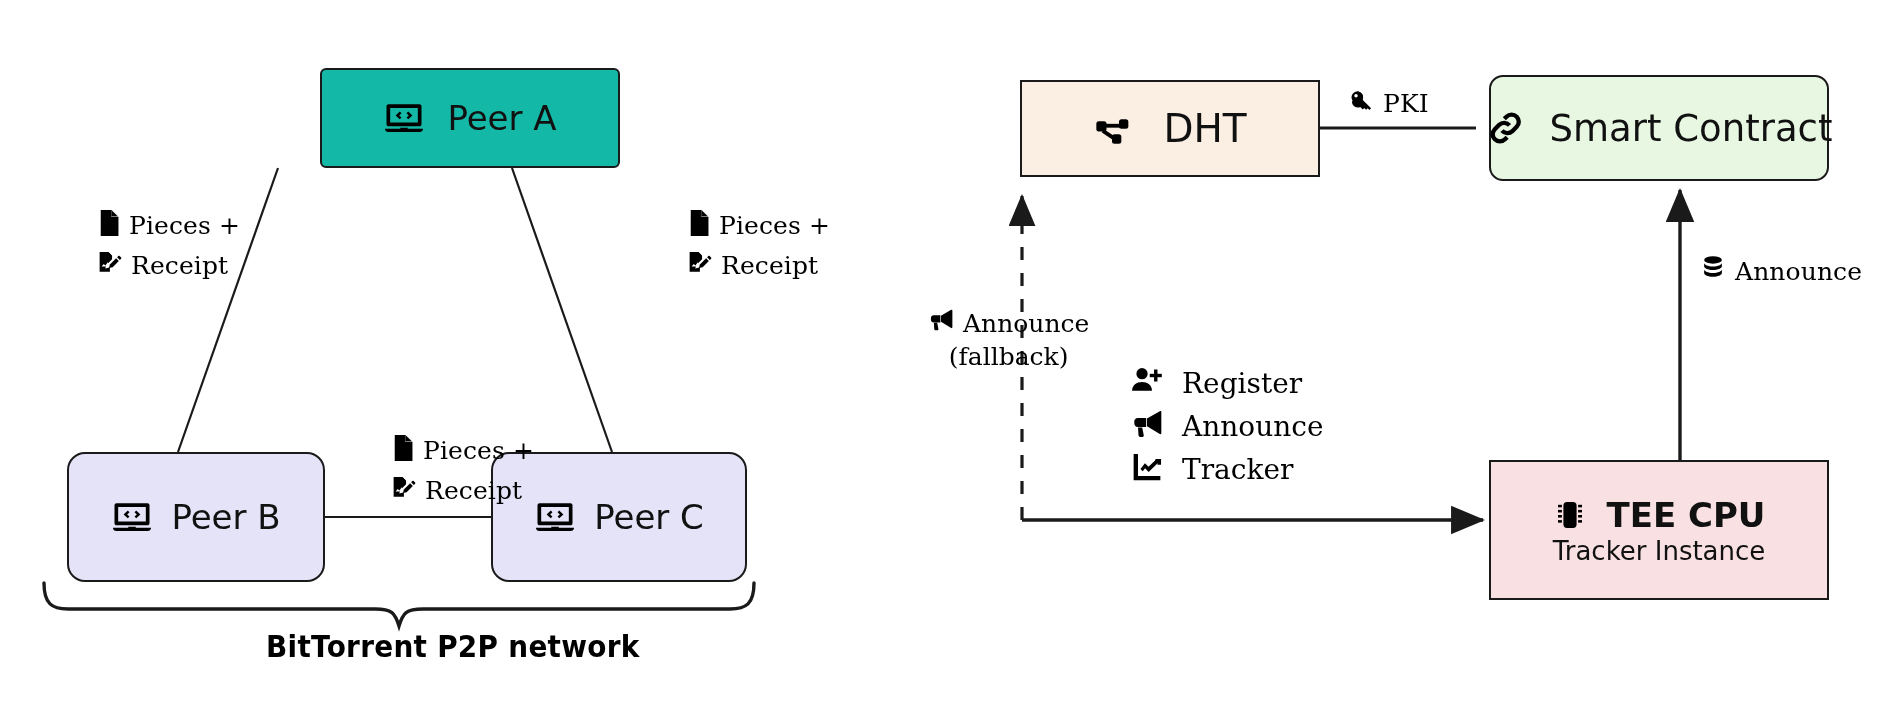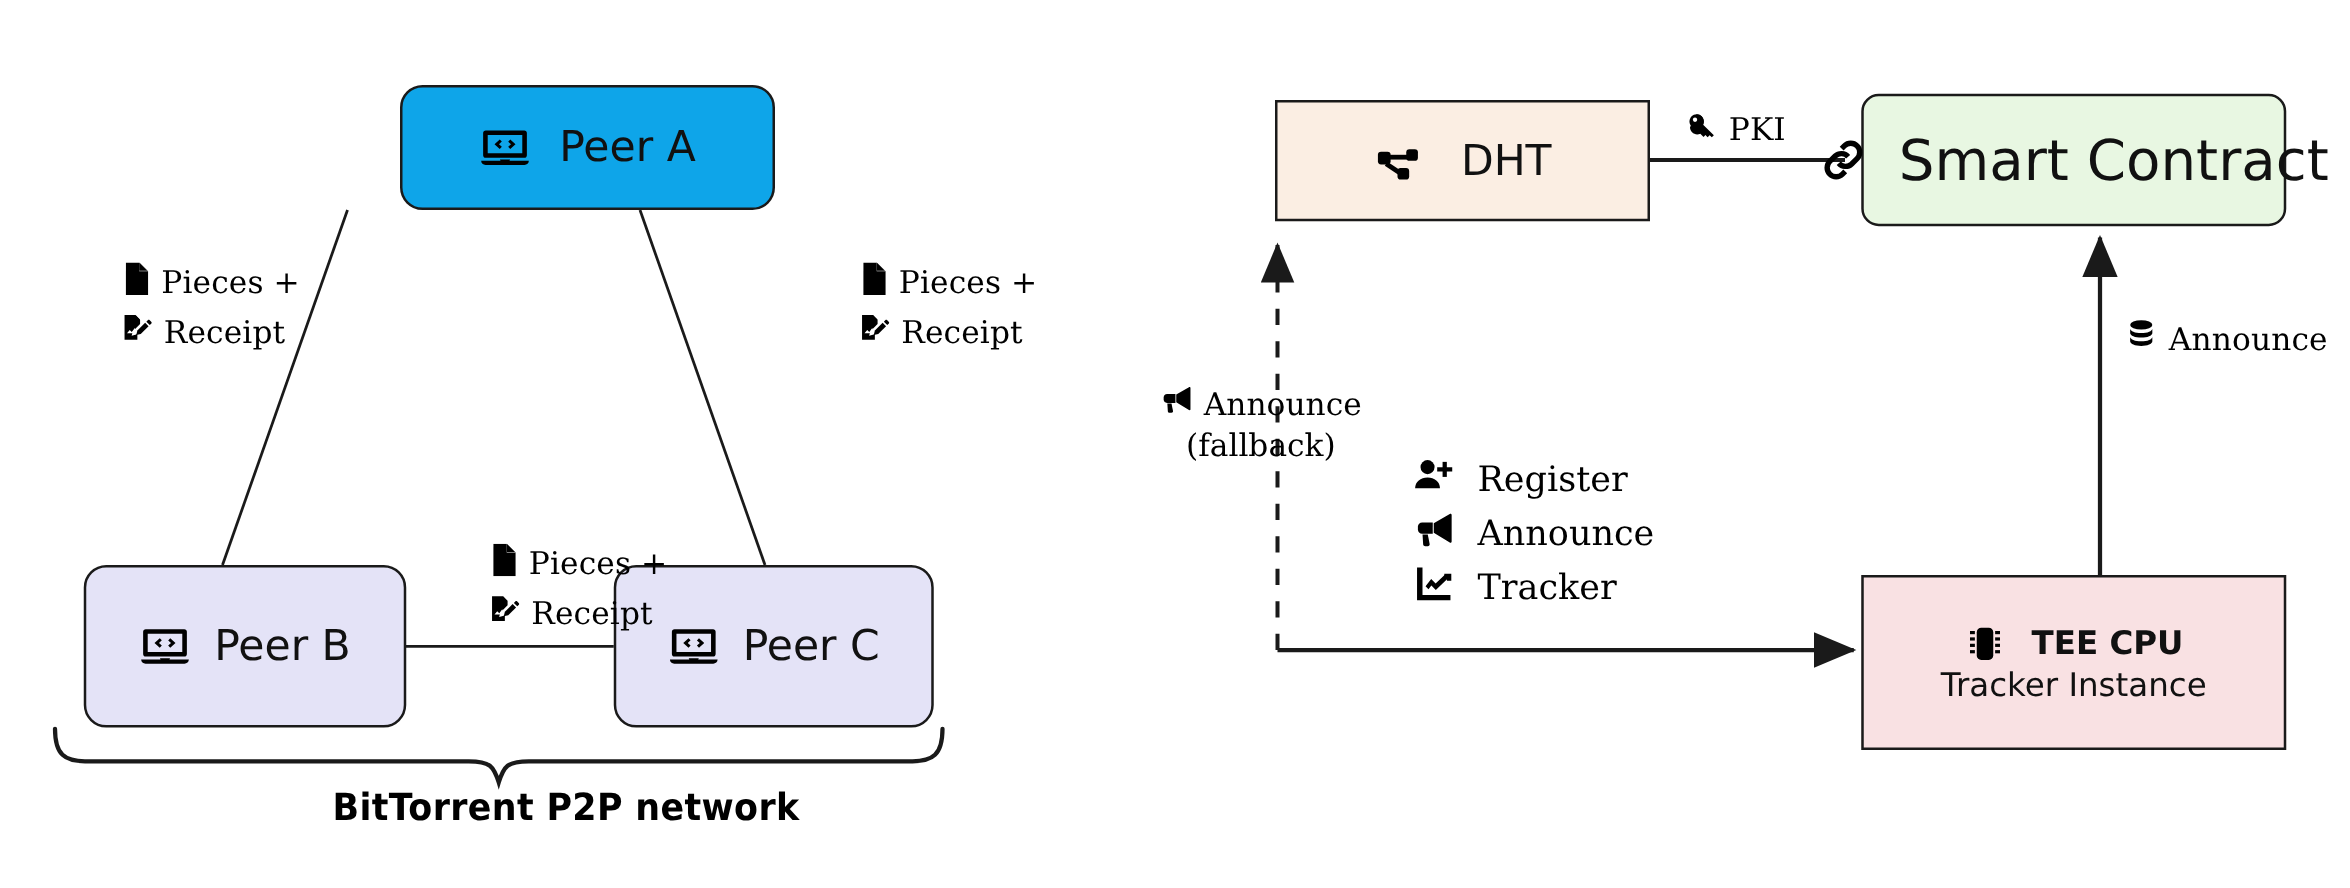--- a/index.html
+++ b/index.html
@@ -51,21 +51,21 @@
 
     <line x1="1476" y1="128" x2="1118" y2="128" stroke="#1a1a1a" stroke-width="3.2" marker-end="url(#ah)"></line>
 
     <line x1="1680" y1="460" x2="1680" y2="190" stroke="#1a1a1a" stroke-width="3.4" marker-end="url(#ah)"></line>
 
     <path d="M1022,520 L1483,520" fill="none" stroke="#1a1a1a" stroke-width="3.4" marker-end="url(#ah)"></path>
 
     <path d="M1022,520 L1022,196" fill="none" stroke="#1a1a1a" stroke-width="3.2" stroke-dasharray="13 13" marker-end="url(#ah)"></path>
   </svg>
 
-  <div class="node" style="left:320px;top:68px;width:300px;height:100px;background:#0ea5e9;border-radius:18px;">
+  <div class="node" style="left:320px;top:68px;width:300px;height:100px;background:#14b8a6;border-radius:6px;">
     <div class="inner">
       <span class="ico">
         <svg width="42" height="42" viewBox="0 0 24 24" fill="#000">
           <path d="M3.2 4.2h17.6c.7 0 1.2.5 1.2 1.2v10.1c0 .7-.5 1.2-1.2 1.2H3.2c-.7 0-1.2-.5-1.2-1.2V5.4c0-.7.5-1.2 1.2-1.2zm.9 2.1v8.3h15.8V6.3H4.1z"></path>
           <path d="M9.6 8.3 7.2 10.5l2.4 2.2.95-1.02-1.3-1.18 1.3-1.2zM14.4 8.3l-.95 1.02 1.3 1.18-1.3 1.18.95 1.02 2.4-2.2z"></path>
           <path d="M1.1 18.1h21.8c0 1.1-.9 1.9-2 1.9H3.1c-1.1 0-2-.8-2-1.9zM9.7 17.5h4.6l-.5 1.1h-3.6z"></path>
         </svg>
       </span>
       <span class="ttl" style="font-size:34px;">Peer A</span>
     </div>
@@ -178,21 +178,21 @@
     <div class="inner" style="gap:30px;">
       <span class="ico">
         <svg width="40" height="40" viewBox="0 0 24 24" fill="#000">
           <rect x="2" y="7.4" width="6.1" height="6.1" rx="1.5"></rect>
           <rect x="15.6" y="6.2" width="5.6" height="5.6" rx="1.5"></rect>
           <rect x="11.4" y="15.2" width="5.6" height="5.6" rx="1.5"></rect>
           <rect x="7.4" y="8.9" width="9" height="2.3"></rect>
           <path d="M6.6 12.2l6.3 4.2-1.3 1.9-6.3-4.2z"></path>
         </svg>
       </span>
-      <span class="ttl" style="font-size:34px;text-align:right;">DHT</span>
+      <span class="ttl" style="font-size:39px;text-align:right;">DHT</span>
     </div>
   </div>
 
   <div class="elabel" style="left:1348px;top:88px;text-align:center;">
     <span class="ico">
       <svg width="26" height="26" viewBox="0 0 24 24" fill="#000">
         <path d="M8.6 3.2c2.9 0 5.3 2.4 5.3 5.3 0 .8-.2 1.6-.5 2.3l7.9 7.9-1.5 1.5-1.6-1.6-1.5 1.5-1.6-1.6-1.4 1.4-2.4-2.4c-.7.3-1.5.5-2.3.5-2.9 0-5.3-2.4-5.3-5.3"></path>
         <path d="M8.6 3.2C5.7 3.2 3.3 5.6 3.3 8.5s2.4 5.3 5.3 5.3 5.3-2.4 5.3-5.3S11.5 3.2 8.6 3.2z"></path>
         <circle cx="7.4" cy="7.2" r="1.6" fill="#fff"></circle>
       </svg>
@@ -201,21 +201,21 @@
   </div>
 
   <div class="node" style="left:1489px;top:75px;width:340px;height:106px;background:#e8f7e2;border-radius:14px;">
     <div class="inner" style="gap:24px;">
       <span class="ico">
         <svg width="40" height="40" viewBox="0 0 24 24" fill="none" stroke="#000" stroke-width="2.6">
           <path d="M9.6 13.6a4.3 4.3 0 0 0 6.2.3l2.6-2.6a4.3 4.3 0 1 0-6.1-6.1l-1.3 1.3"></path>
           <path d="M14.1 10.4a4.3 4.3 0 0 0-6.2-.3l-2.6 2.6a4.3 4.3 0 1 0 6.1 6.1l1.3-1.3"></path>
         </svg>
       </span>
-      <span class="ttl" style="font-size:45px;text-align:right;">Smart Contract</span>
+      <span class="ttl" style="font-size:37px;text-align:right;">Smart Contract</span>
     </div>
   </div>
 
   <div class="elabel" style="left:1700px;top:255px;">
     <span class="ico">
       <svg width="26" height="28" viewBox="0 0 20 24" fill="#000">
         <ellipse cx="10" cy="4.2" rx="7.6" ry="3.2"></ellipse>
         <path d="M2.4 6.6c0 1.8 3.4 3.2 7.6 3.2s7.6-1.4 7.6-3.2v3.1c0 1.8-3.4 3.2-7.6 3.2S2.4 11.5 2.4 9.7z"></path>
         <path d="M2.4 12.3c0 1.8 3.4 3.2 7.6 3.2s7.6-1.4 7.6-3.2v3.1c0 1.8-3.4 3.2-7.6 3.2s-7.6-1.4-7.6-3.2z"></path>
       </svg>
@@ -232,21 +232,21 @@
             <rect x="3.0" y="5.2" width="2.6" height="1.7"></rect>
             <rect x="3.0" y="8.6" width="2.6" height="1.7"></rect>
             <rect x="3.0" y="12.0" width="2.6" height="1.7"></rect>
             <rect x="3.0" y="15.4" width="2.6" height="1.7"></rect>
             <rect x="16.4" y="5.2" width="2.6" height="1.7"></rect>
             <rect x="16.4" y="8.6" width="2.6" height="1.7"></rect>
             <rect x="16.4" y="12.0" width="2.6" height="1.7"></rect>
             <rect x="16.4" y="15.4" width="2.6" height="1.7"></rect>
           </svg>
         </span>
-        <span class="ttl bold" style="font-size:26px;">TEE CPU</span>
+        <span class="ttl bold" style="font-size:34px;">TEE CPU</span>
       </div>
       <span class="ttl" style="font-size:26px;">Tracker Instance</span>
     </div>
   </div>
 
   <div class="fbk" style="left:928px;top:308px;">
     <div class="l1">
       <span class="ico">
         <svg width="26" height="24" viewBox="0 0 24 22" fill="#000">
           <path d="M21.4 1.6c.5-.3 1.1 0 1.1.6v15.6c0 .6-.6.9-1.1.6L12 12.6V7z"></path>

